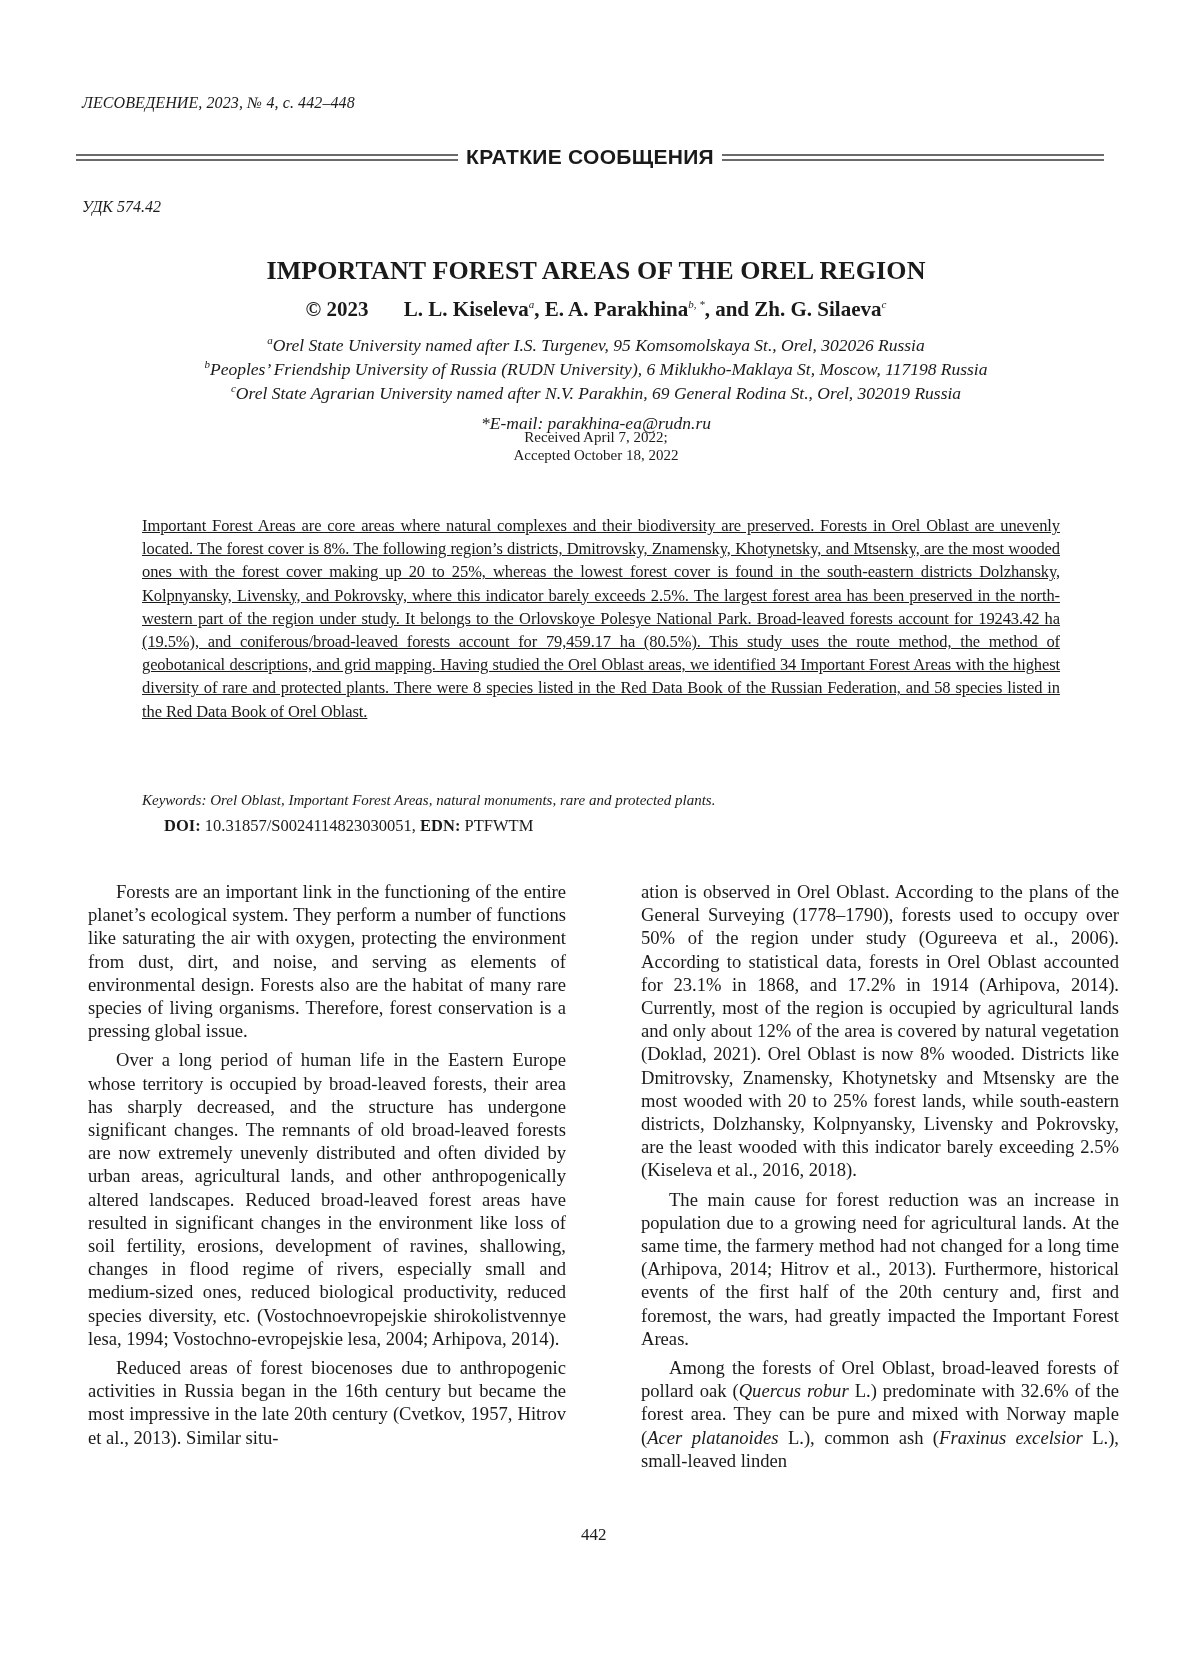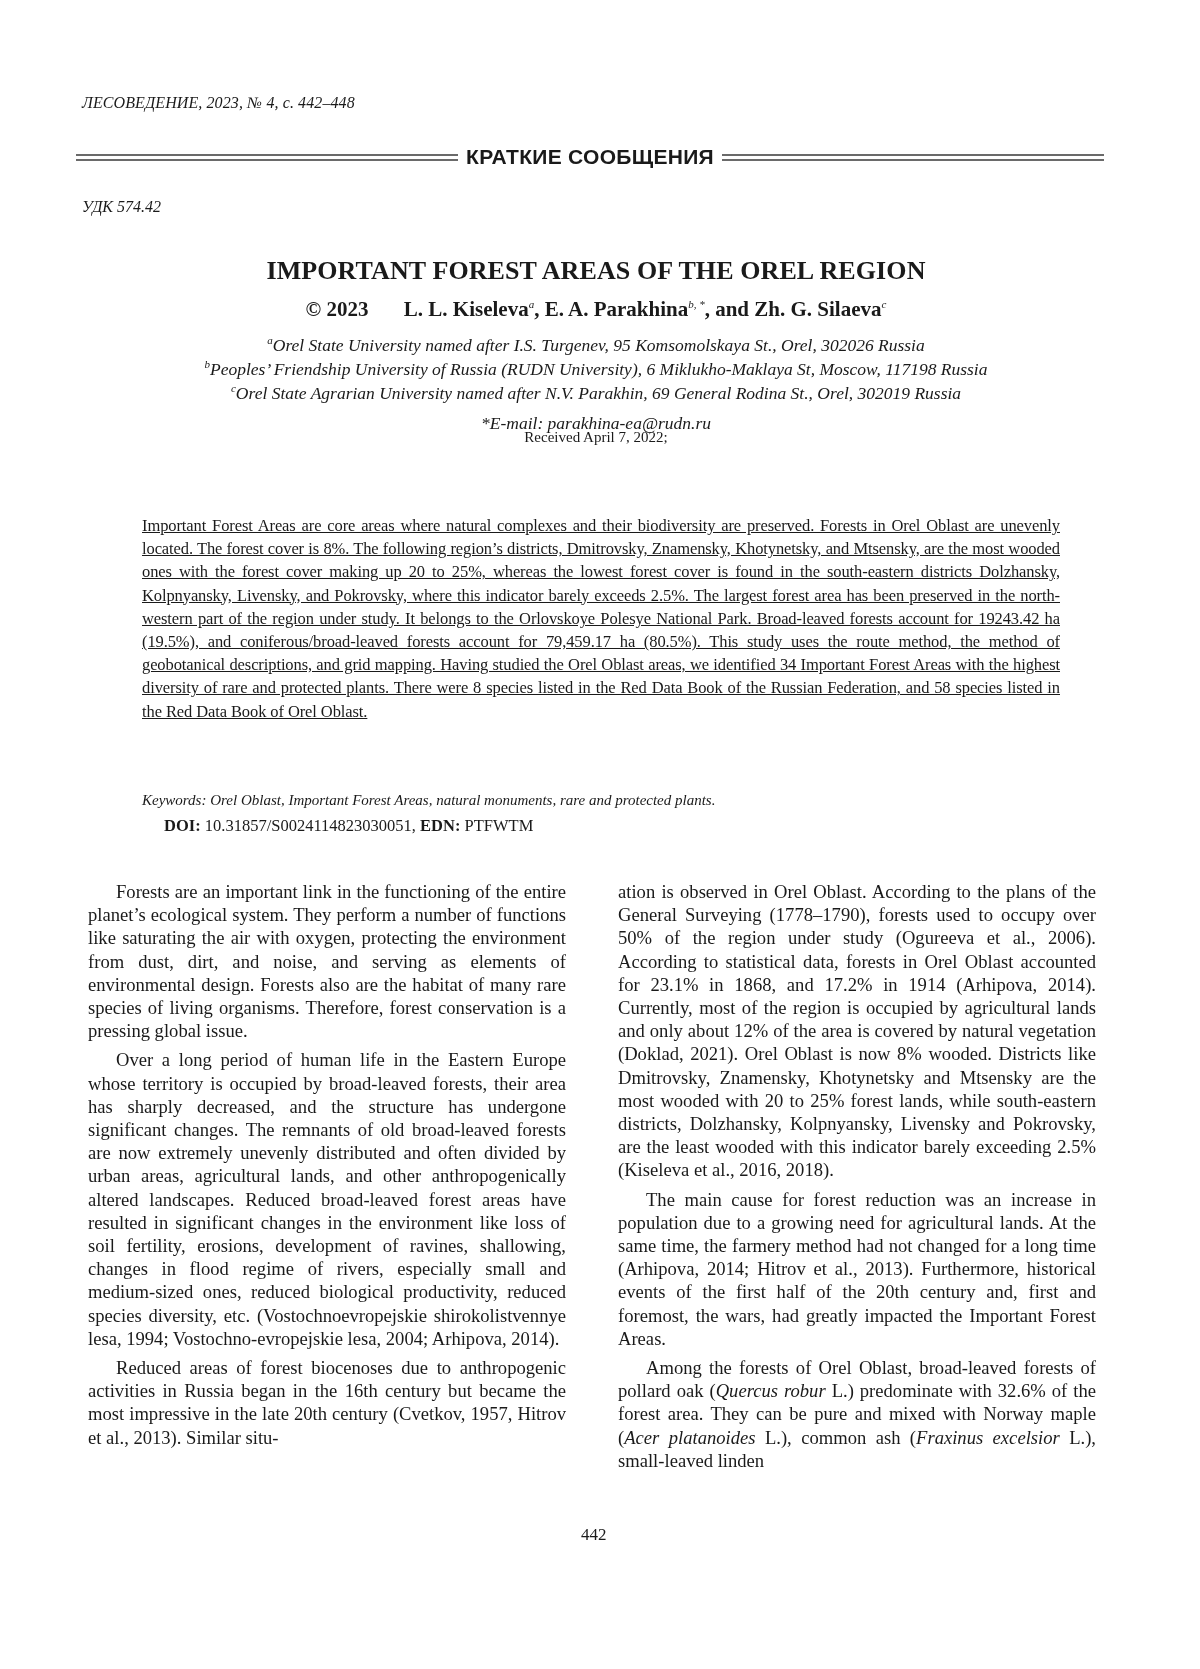--- a/index.html
+++ b/index.html
@@ -37,21 +37,21 @@
       font-size: 16.5px; line-height: 23.2px; text-align: justify; letter-spacing: -0.1px; text-decoration: underline;
     }
     .keywords { position: absolute; left: 142px; top: 792px; font-style: italic; font-size: 15px; }
     .doi { position: absolute; left: 142px; top: 816px; font-size: 16.5px; margin-left: 22px; }
     .doi b { font-weight: bold; }
     .col {
       position: absolute; top: 880px; width: 478px;
       font-size: 18.6px; line-height: 23.2px; text-align: justify;
     }
     .col-left { left: 88px; }
-    .col-right { left: 618px; }
+    .col-right { left: 641px; }
     .col p { margin: 0 0 6px 0; text-indent: 28px; }
     .col p.cont { text-indent: 0; }
     .page-number { position: absolute; left: 581px; top: 1525px; font-size: 17px; }
   </style>
 </head>
 <body>
 
 <div class="journal-ref">ЛЕСОВЕДЕНИЕ, 2023, № 4, с. 442–448</div>
 
 <div class="section-header">
@@ -78,20 +78,21 @@
   <sup>b</sup><span>Peoples’ Friendship University of Russia (RUDN University), 6 Miklukho-Maklaya St, Moscow, 117198 Russia</span>
 </div>
 <div class="title-block affil affil-c">
   <sup>c</sup><span>Orel State Agrarian University named after N.V. Parakhin, 69 General Rodina St., Orel, 302019 Russia</span>
 </div>
 
 <div class="title-block email">*E-mail: parakhina-ea@rudn.ru</div>
 
 <div class="title-block dates">
   <div>Received April 7, 2022;</div>
+  <div>Accepted October 18, 2022</div>
 </div>
 
 <div class="abstract">Important Forest Areas are core areas where natural complexes and their biodiversity are preserved. Forests in Orel Oblast are unevenly located. The forest cover is 8%. The following region’s districts, Dmitrovsky, Znamensky, Khotynetsky, and Mtsensky, are the most wooded ones with the forest cover making up 20 to 25%, whereas the lowest forest cover is found in the south-eastern districts Dolzhansky, Kolpnyansky, Livensky, and Pokrovsky, where this indicator barely exceeds 2.5%. The largest forest area has been preserved in the north-western part of the region under study. It belongs to the Orlovskoye Polesye National Park. Broad-leaved forests account for 19243.42 ha (19.5%), and coniferous/broad-leaved forests account for 79,459.17 ha (80.5%). This study uses the route method, the method of geobotanical descriptions, and grid mapping. Having studied the Orel Oblast areas, we identified 34 Important Forest Areas with the highest diversity of rare and protected plants. There were 8 species listed in the Red Data Book of the Russian Federation, and 58 species listed in the Red Data Book of Orel Oblast.</div>
 
 <div class="keywords">Keywords: Orel Oblast, Important Forest Areas, natural monuments, rare and protected plants.</div>
 
 <div class="doi">
   <b>DOI:</b>
   <span>10.31857/S0024114823030051</span>,
   <b>EDN:</b>

